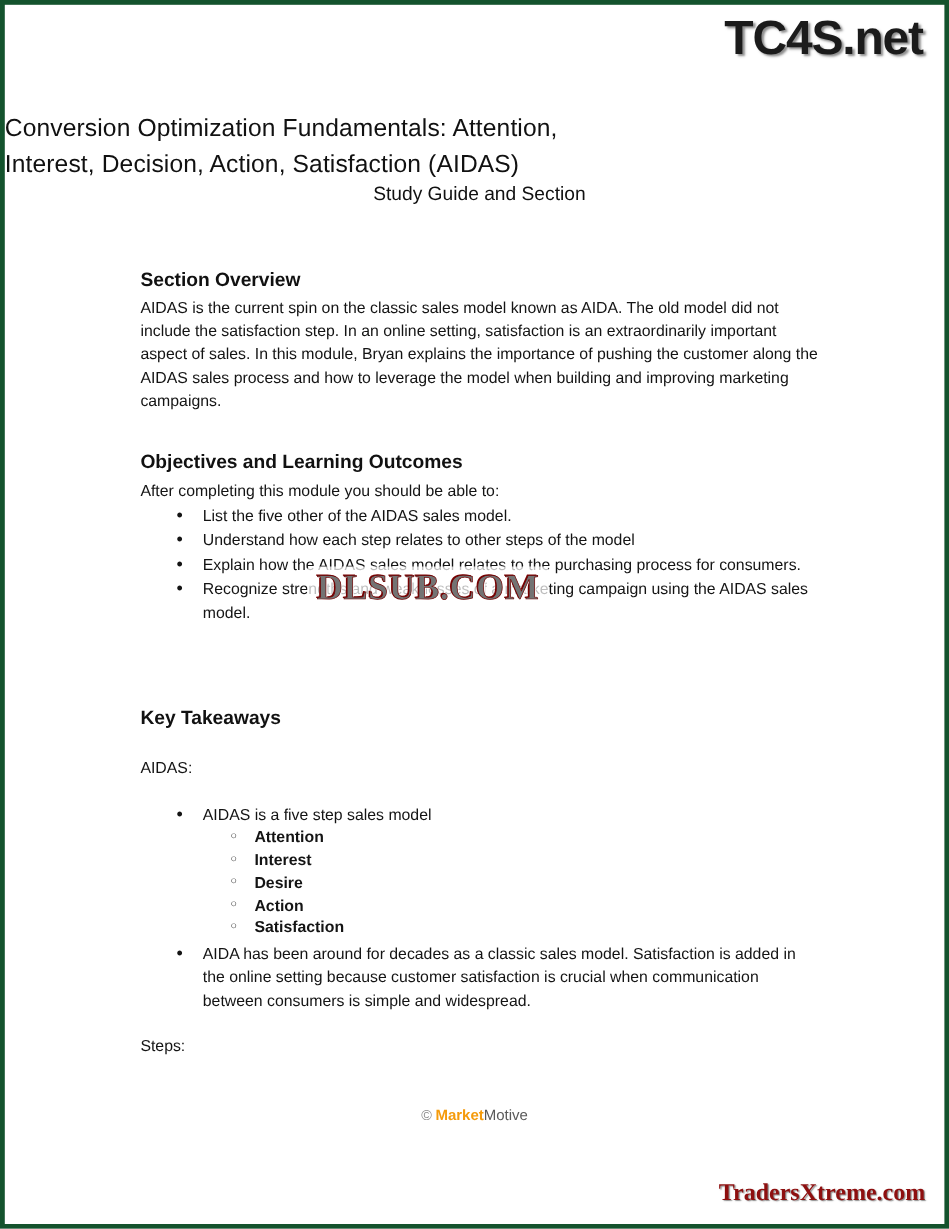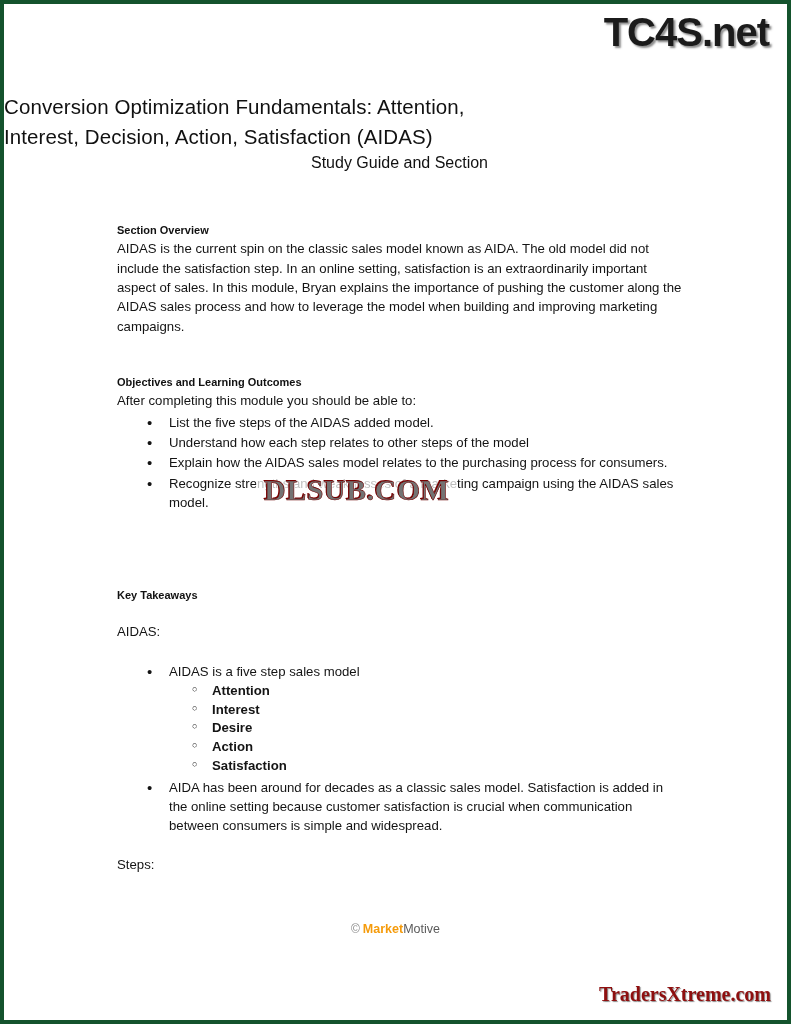--- a/index.html
+++ b/index.html
@@ -86,21 +86,21 @@
   }
   .sec {
     position: absolute;
     left: 113px;
     width: 566px;
     font-size: 13.2px;
     color: #141414;
     line-height: 1.47;
   }
   .sec h2 {
-    font-size: 11px;
+    font-size: 16px;
     font-weight: bold;
     margin: 0 0 1px 0;
     color: #111;
   }
   .sec p {
     margin: 0;
   }
   ul.bullets {
     list-style: none;
     margin: 2px 0 0 0;
@@ -182,21 +182,21 @@
 
   <div class="sec" style="top:218px;">
     <h2>Section Overview</h2>
     <p>AIDAS is the current spin on the classic sales model known as AIDA. The old model did not include the satisfaction step. In an online setting, satisfaction is an extraordinarily important aspect of sales. In this module, Bryan explains the importance of pushing the customer along the AIDAS sales process and how to leverage the model when building and improving marketing campaigns.</p>
   </div>
 
   <div class="sec" style="top:370px;">
     <h2>Objectives and Learning Outcomes</h2>
     <p>After completing this module you should be able to:</p>
     <ul class="bullets">
-      <li>List the five steps of the AIDAS added model.</li>
+      <li>List the five other of the AIDAS sales model.</li>
       <li>Understand how each step relates to other steps of the model</li>
       <li>Explain how the AIDAS sales model relates to the purchasing process for consumers.</li>
       <li>Recognize strengths and weaknesses of a marketing campaign using the AIDAS sales model.</li>
     </ul>
   </div>
 
   <div class="sec" style="top:583px;">
     <h2>Key Takeaways</h2>
     <div class="spacer-line"></div>
     <p>AIDAS:</p>

